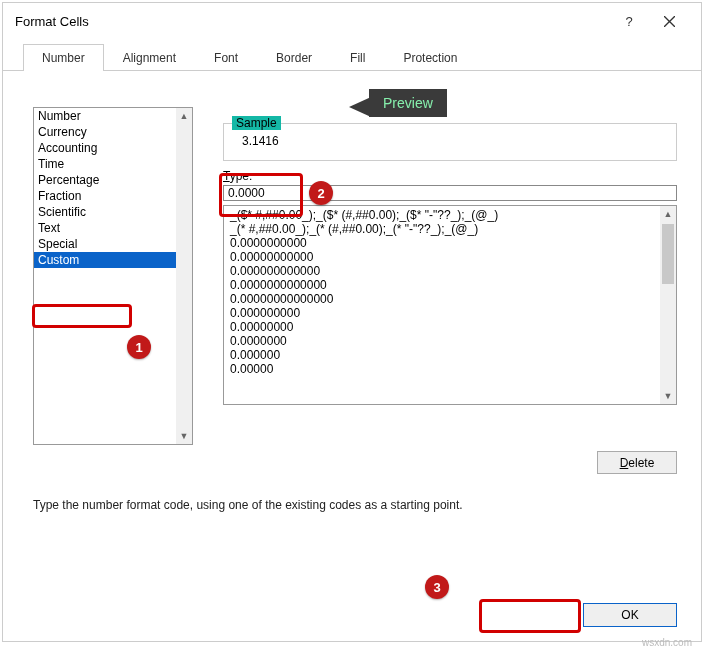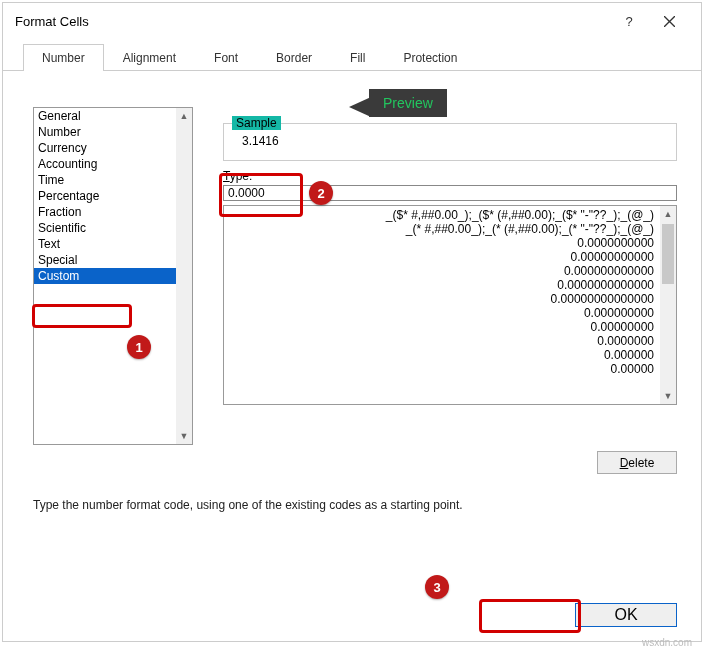--- a/index.html
+++ b/index.html
@@ -137,21 +137,20 @@
     padding: 0 4px;
     font-family: inherit;
   }
   .format-list {
     border: 1px solid #999;
     height: 200px;
     margin-top: 4px;
     position: relative;
     overflow: hidden;
     background: #fff;
-    text-align: right;
   }
   .format-list .fitems {
     position: absolute;
     left: 0; top: 0; right: 16px; bottom: 0;
     overflow: hidden;
     padding: 2px 4px;
   }
   .fitem {
     font-size: 12px;
     padding: 0 2px;
@@ -199,26 +198,26 @@
     color: #222;
   }
   .dialog-buttons {
     position: absolute;
     right: 24px;
     bottom: 14px;
     display: flex;
     gap: 12px;
   }
   .dlgbtn {
-    width: 102px;
+    width: 94px;
     height: 24px;
     border: 1px solid #aaa;
     background: #efefef;
     font-family: inherit;
-    font-size: 16px;
+    font-size: 12px;
     cursor: pointer;
   }
   .dlgbtn.ok {
     border: 1px solid #0a63c9;
   }
   
   .callout-red {
     position: absolute;
     border: 3px solid #d10000;
     border-radius: 4px;
@@ -235,21 +234,21 @@
     font-weight: bold;
     display: flex;
     align-items: center;
     justify-content: center;
     pointer-events: none;
     box-shadow: 0 1px 2px rgba(0,0,0,0.3);
   }
   .preview-box {
     position: absolute;
     background: #3a3a3a;
-    color: #22c55e;
+    color: #86efac;
     font-size: 14px;
     padding: 6px 14px;
     pointer-events: none;
   }
   .preview-arrow {
     position: absolute;
     width: 0; height: 0;
     border-top: 10px solid transparent;
     border-bottom: 10px solid transparent;
     border-right: 22px solid #3a3a3a;
@@ -285,21 +284,20 @@
     <div class="tab">Alignment</div>
     <div class="tab">Font</div>
     <div class="tab">Border</div>
     <div class="tab">Fill</div>
     <div class="tab">Protection</div>
   </div>
 
   <div class="col-left">
     <div class="category-list">
       <div class="items" id="cat-items">
-          <div class="cat-item">General</div>
           <div class="cat-item">Number</div>
           <div class="cat-item">Currency</div>
           <div class="cat-item">Accounting</div>
           <div class="cat-item">Time</div>
           <div class="cat-item">Percentage</div>
           <div class="cat-item">Fraction</div>
           <div class="cat-item">Scientific</div>
           <div class="cat-item">Text</div>
           <div class="cat-item">Special</div>
           <div class="cat-item selected">Custom</div>

